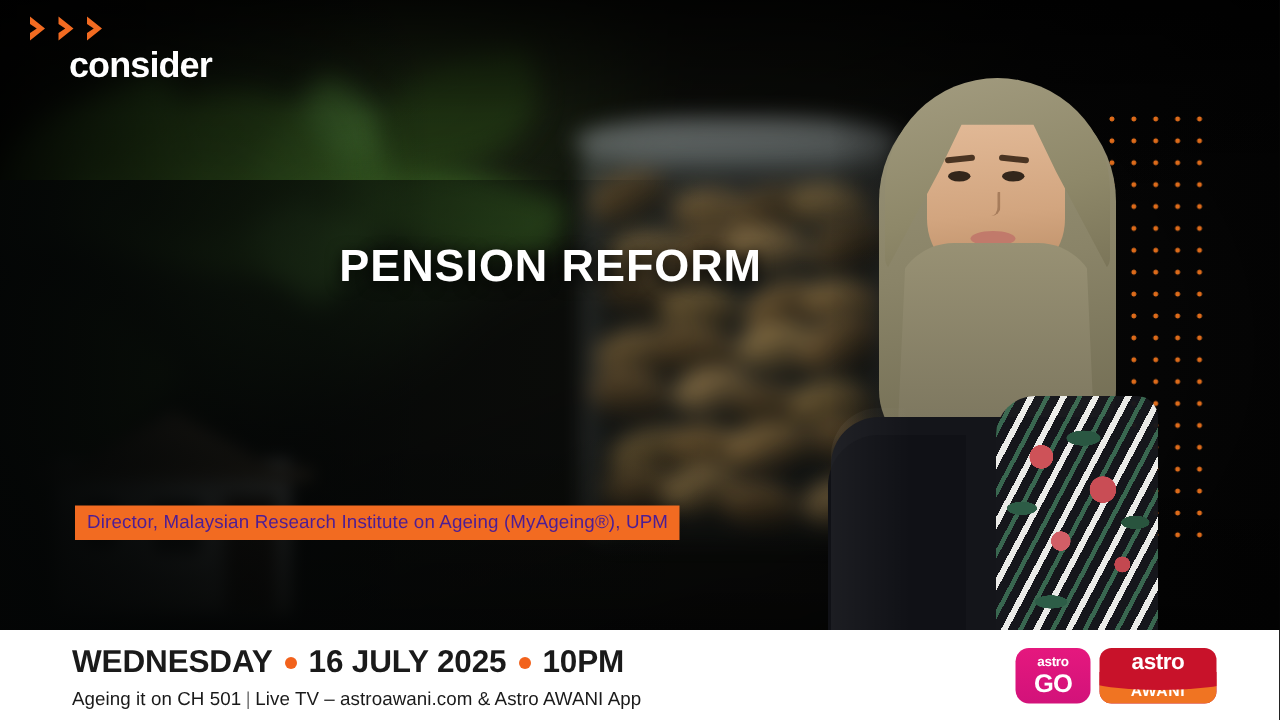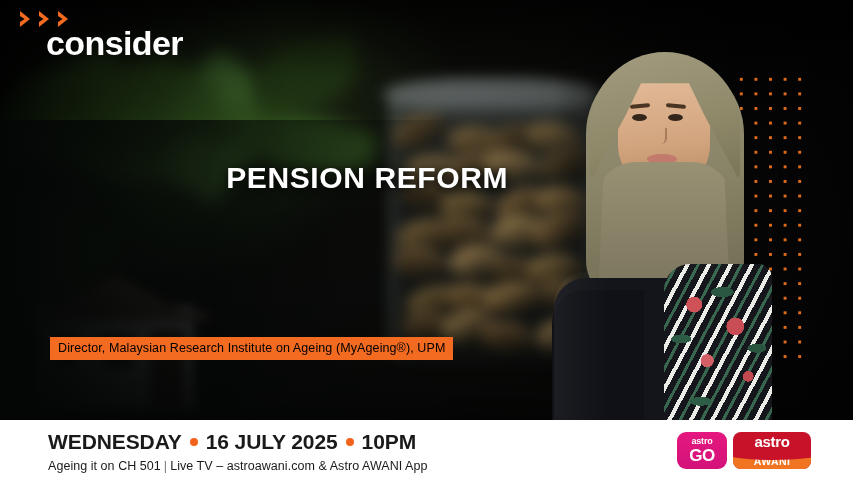--- a/index.html
+++ b/index.html
@@ -109,21 +109,21 @@
   }
 
   
   .chevrons { position:absolute; left:18px; top:9px; display:flex; gap:3px; }
   .chevrons svg { display:block; }
 
   
   .show-logo {
     position:absolute; left:46px; top:28px;
     color:#ffffff;
-    font-size:34px; line-height:31px;
+    font-size:24px; line-height:31px;
     font-weight:700; letter-spacing:-.6px;
   }
   .show-logo .l2 { display:block; }
   .show-logo .dot { color:#F26B21; }
 
   
   .headline { position:absolute; left:48px; top:160px; width:460px; }
   .hl-1 {
     color:#ffffff; font-size:30px; line-height:35px;
     font-weight:700; letter-spacing:.6px;
@@ -138,21 +138,21 @@
 
   
   .guest { position:absolute; left:50px; top:337px; }
   .guest-name {
     color:#ffffff; font-size:15.5px; font-weight:700; letter-spacing:.55px;
     text-shadow:0 2px 8px rgba(0,0,0,.9);
     margin-bottom:8px;
   }
   .guest-role {
     display:inline-block;
-    background:#F26B21; color:#000000;
+    background:#F26B21; color:#4c1d95;
     font-size:12.5px; font-weight:400; letter-spacing:.1px;
     padding:4px 8px 5px 8px;
     white-space:nowrap;
   }
 
   
   .footer {
     position:absolute; left:0; bottom:0; width:853px; height:60px;
     background:#ffffff;
   }

